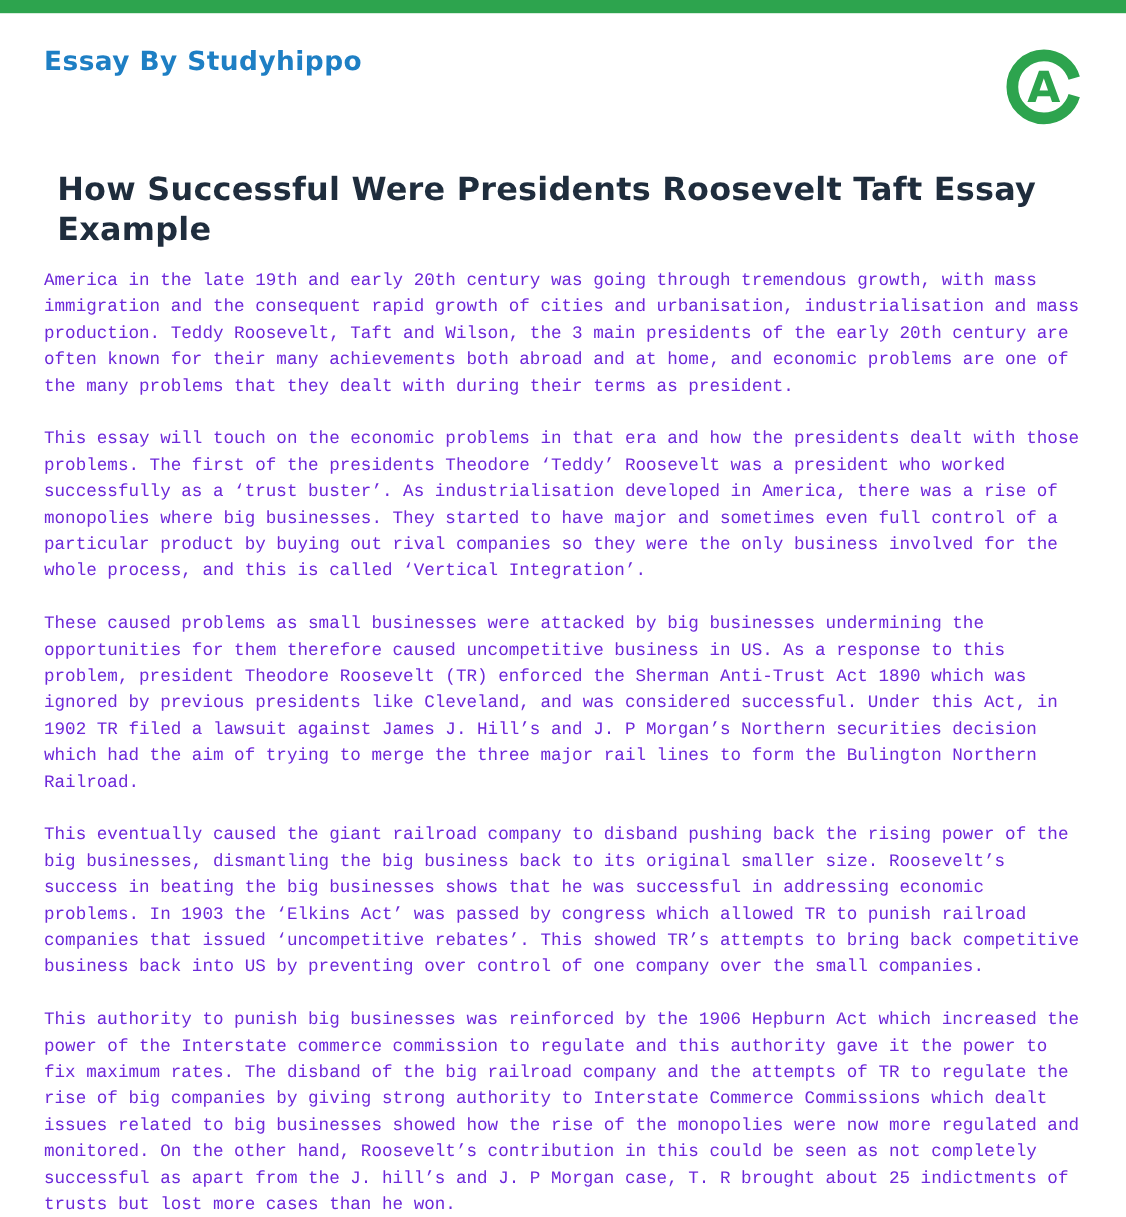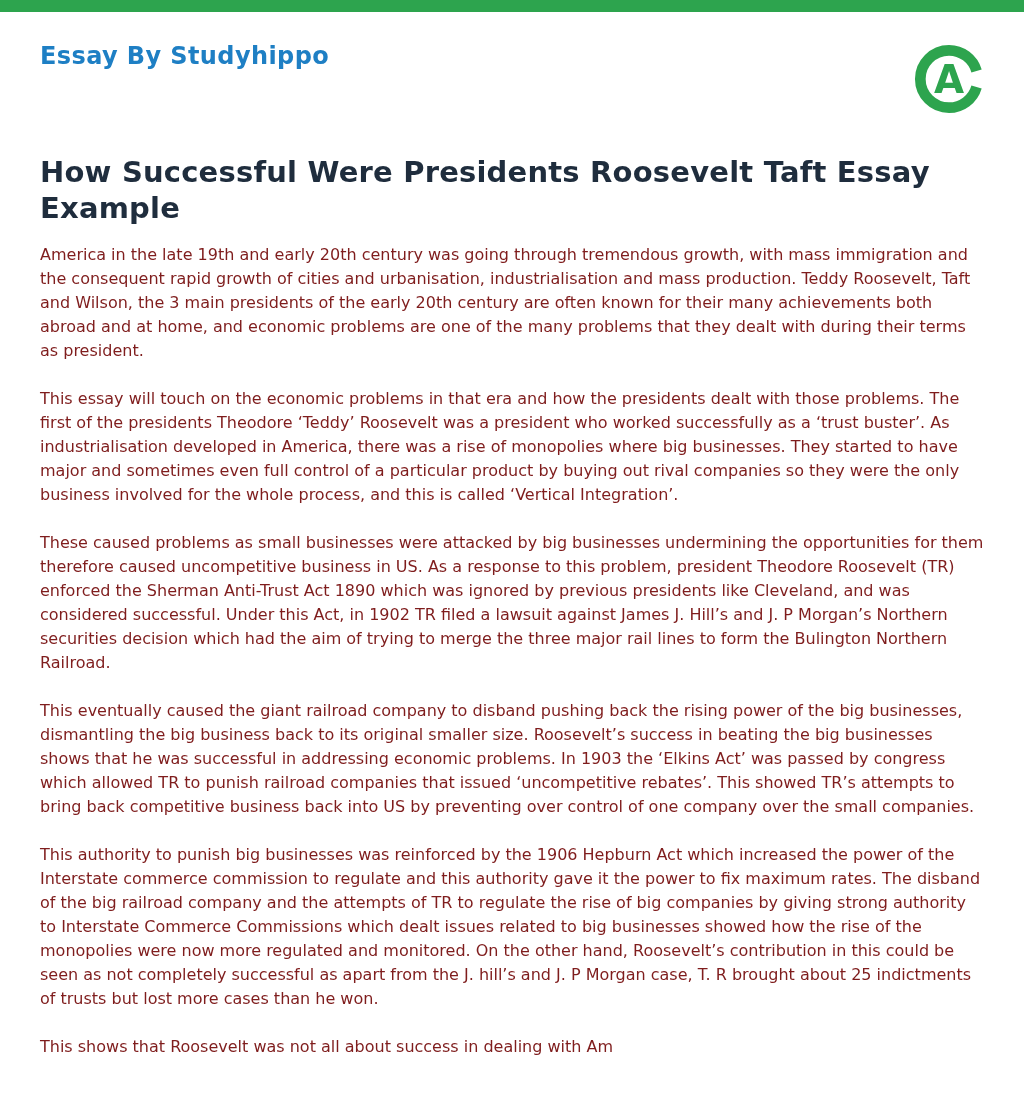--- a/index.html
+++ b/index.html
@@ -50,32 +50,33 @@
     cursor: pointer;
   }
   .logo {
     width: 70px;
     height: 70px;
     flex: 0 0 auto;
     margin-top: 2px;
   }
   .logo svg { display: block; }
   .essay-title {
-    margin: 40px 0 16px 0;
+    margin: 40px 0 16px 12px;
     font-size: 29px;
     line-height: 1.25;
     font-weight: bold;
     letter-spacing: 0.2px;
     color: #1F2D3D;
   }
   .essay-body p {
     margin: 0 0 24px 0;
     font-size: 16px;
     line-height: 1.5;
-    color: #7f1d1d;
+    color: #6d28d9;
+    font-family: Liberation Mono, monospace;
   }
 </style>
 </head>
 <body>
 
 <div class="viewport">
   <div class="top-bar"></div>
 
   <div class="page">
     <header class="page-header">

